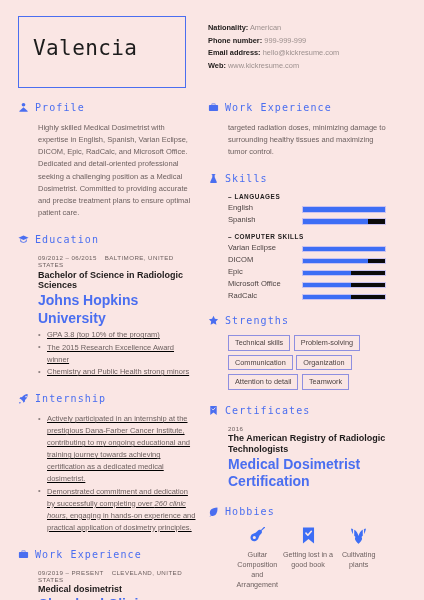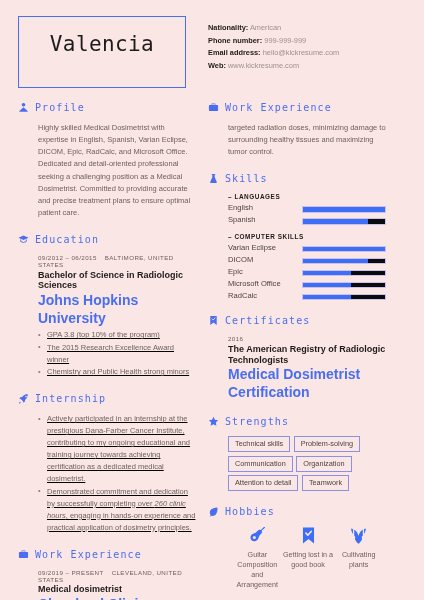--- a/index.html
+++ b/index.html
@@ -19,24 +19,25 @@
   }
 
   
   .header {
     display: flex;
     padding: 16px 18px 0 18px;
     align-items: flex-start;
   }
   .name-box {
     border: 1.3px solid #4a6ef0;
-    padding: 14px 14px 12px 14px;
+    padding: 6px 14px 12px 14px;
     width: 168px;
     min-height: 72px;
     display: flex;
+    flex-direction: column;
     justify-content: center;
   }
   .name-line {
     font-family: "DejaVu Sans Mono", monospace;
     font-size: 21px;
     line-height: 1.30;
     color: #1c1c1c;
     letter-spacing: 0.4px;
     font-weight: 400;
   }
@@ -417,37 +418,20 @@
             </div>
           </div>
 
         </div>
       </div>
 
       <div class="section">
         <div class="sec-head">
           <span class="sec-icon">
             <svg viewBox="0 0 24 24" width="11" height="11" fill="#4a6ef0">
-              <path d="M5 2 L19 2 L19 22 L12 16.5 L5 22 Z"></path>
-              <path d="M9 8.5 L11.3 11 L15.4 6.3" stroke="#fae6e4" stroke-width="1.9" fill="none" stroke-linecap="round" stroke-linejoin="round"></path>
-            </svg>
-          </span>
-          <span class="sec-title">Certificates</span>
-        </div>
-        <div class="sec-body">
-          <div class="entry-meta">2016</div>
-          <div class="entry-title">The American Registry of Radiologic Technologists</div>
-          <div class="entry-org">Medical Dosimetrist Certification</div>
-        </div>
-      </div>
-
-      <div class="section">
-        <div class="sec-head">
-          <span class="sec-icon">
-            <svg viewBox="0 0 24 24" width="11" height="11" fill="#4a6ef0">
               <path d="M12 1.8 L15.1 8.3 L22 9.2 L17 14.1 L18.3 21.2 L12 17.8 L5.7 21.2 L7 14.1 L2 9.2 L8.9 8.3 Z"></path>
             </svg>
           </span>
           <span class="sec-title">Strengths</span>
         </div>
         <div class="sec-body">
           <div class="tags">
             <span class="tag">Technical skills</span>
             <span class="tag">Problem-solving</span>
             <span class="tag">Communication</span>
@@ -455,20 +439,37 @@
             <span class="tag">Attention to detail</span>
             <span class="tag">Teamwork</span>
           </div>
         </div>
       </div>
 
       <div class="section">
         <div class="sec-head">
           <span class="sec-icon">
             <svg viewBox="0 0 24 24" width="11" height="11" fill="#4a6ef0">
+              <path d="M5 2 L19 2 L19 22 L12 16.5 L5 22 Z"></path>
+              <path d="M9 8.5 L11.3 11 L15.4 6.3" stroke="#fae6e4" stroke-width="1.9" fill="none" stroke-linecap="round" stroke-linejoin="round"></path>
+            </svg>
+          </span>
+          <span class="sec-title">Certificates</span>
+        </div>
+        <div class="sec-body">
+          <div class="entry-meta">2016</div>
+          <div class="entry-title">The American Registry of Radiologic Technologists</div>
+          <div class="entry-org">Medical Dosimetrist Certification</div>
+        </div>
+      </div>
+
+      <div class="section">
+        <div class="sec-head">
+          <span class="sec-icon">
+            <svg viewBox="0 0 24 24" width="11" height="11" fill="#4a6ef0">
               <path d="M20.5 3 C12 3 4 6.5 4 14.5 C4 17 5 19 6.5 20.3 L3 23 L4.5 23 L7.6 21 C9 21.6 10.8 21.8 12.5 21.3 C19 19.5 21.5 11 20.5 3 Z"></path>
             </svg>
           </span>
           <span class="sec-title">Hobbies</span>
         </div>
         <div class="sec-body">
           <div class="hobbies">
 
             <div class="hobby">
               <span class="hobby-icon">

